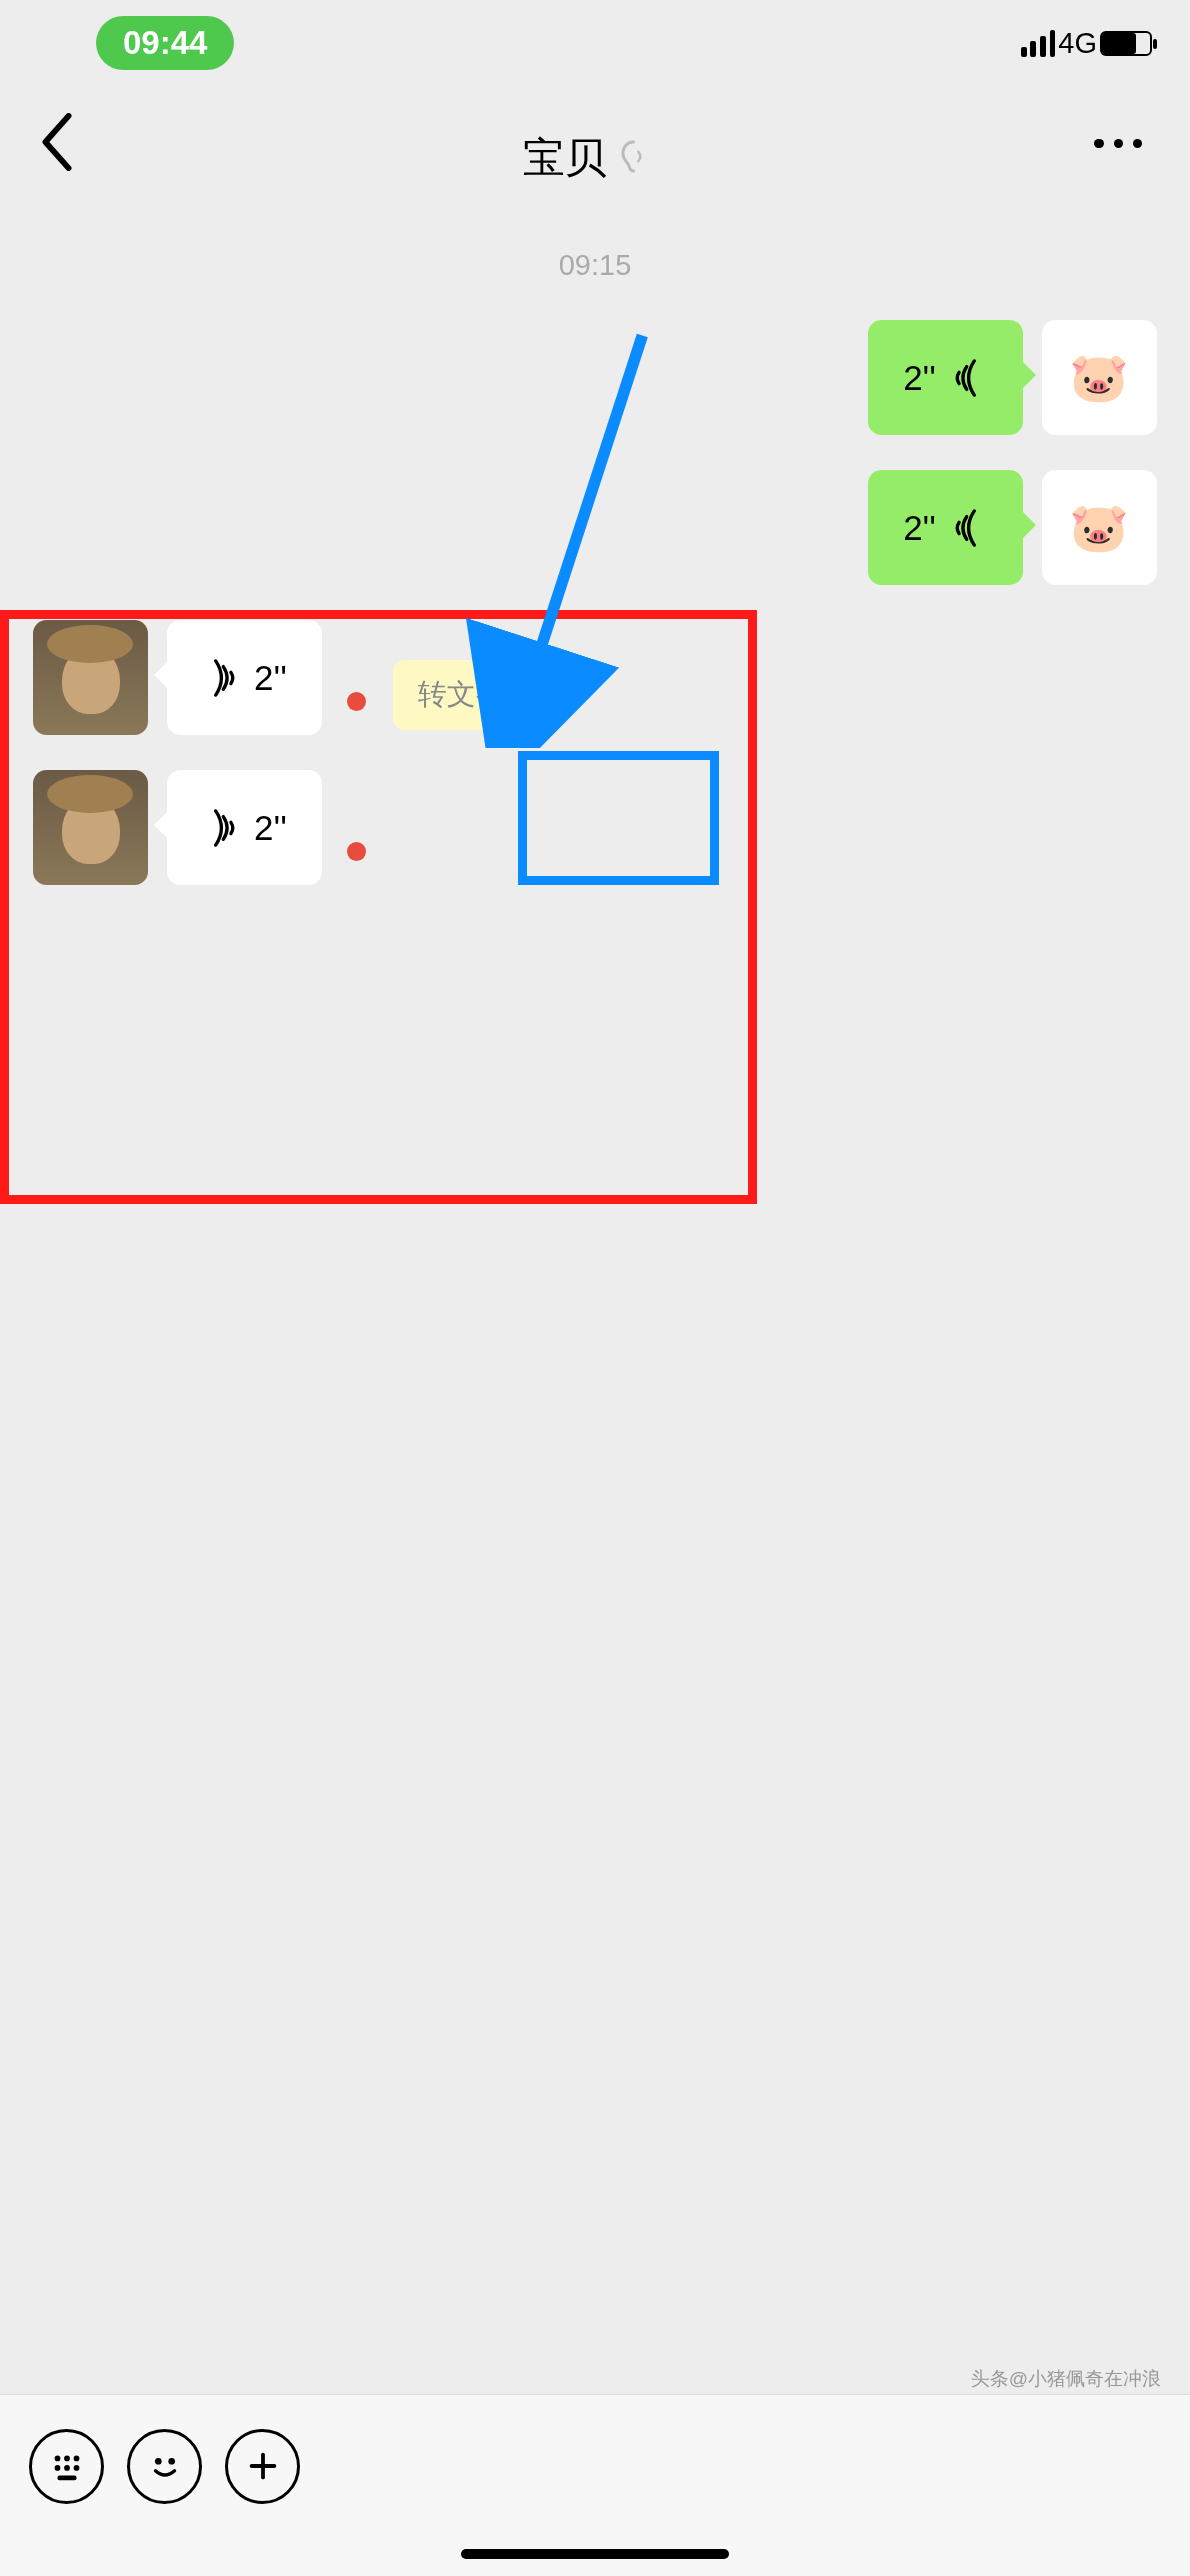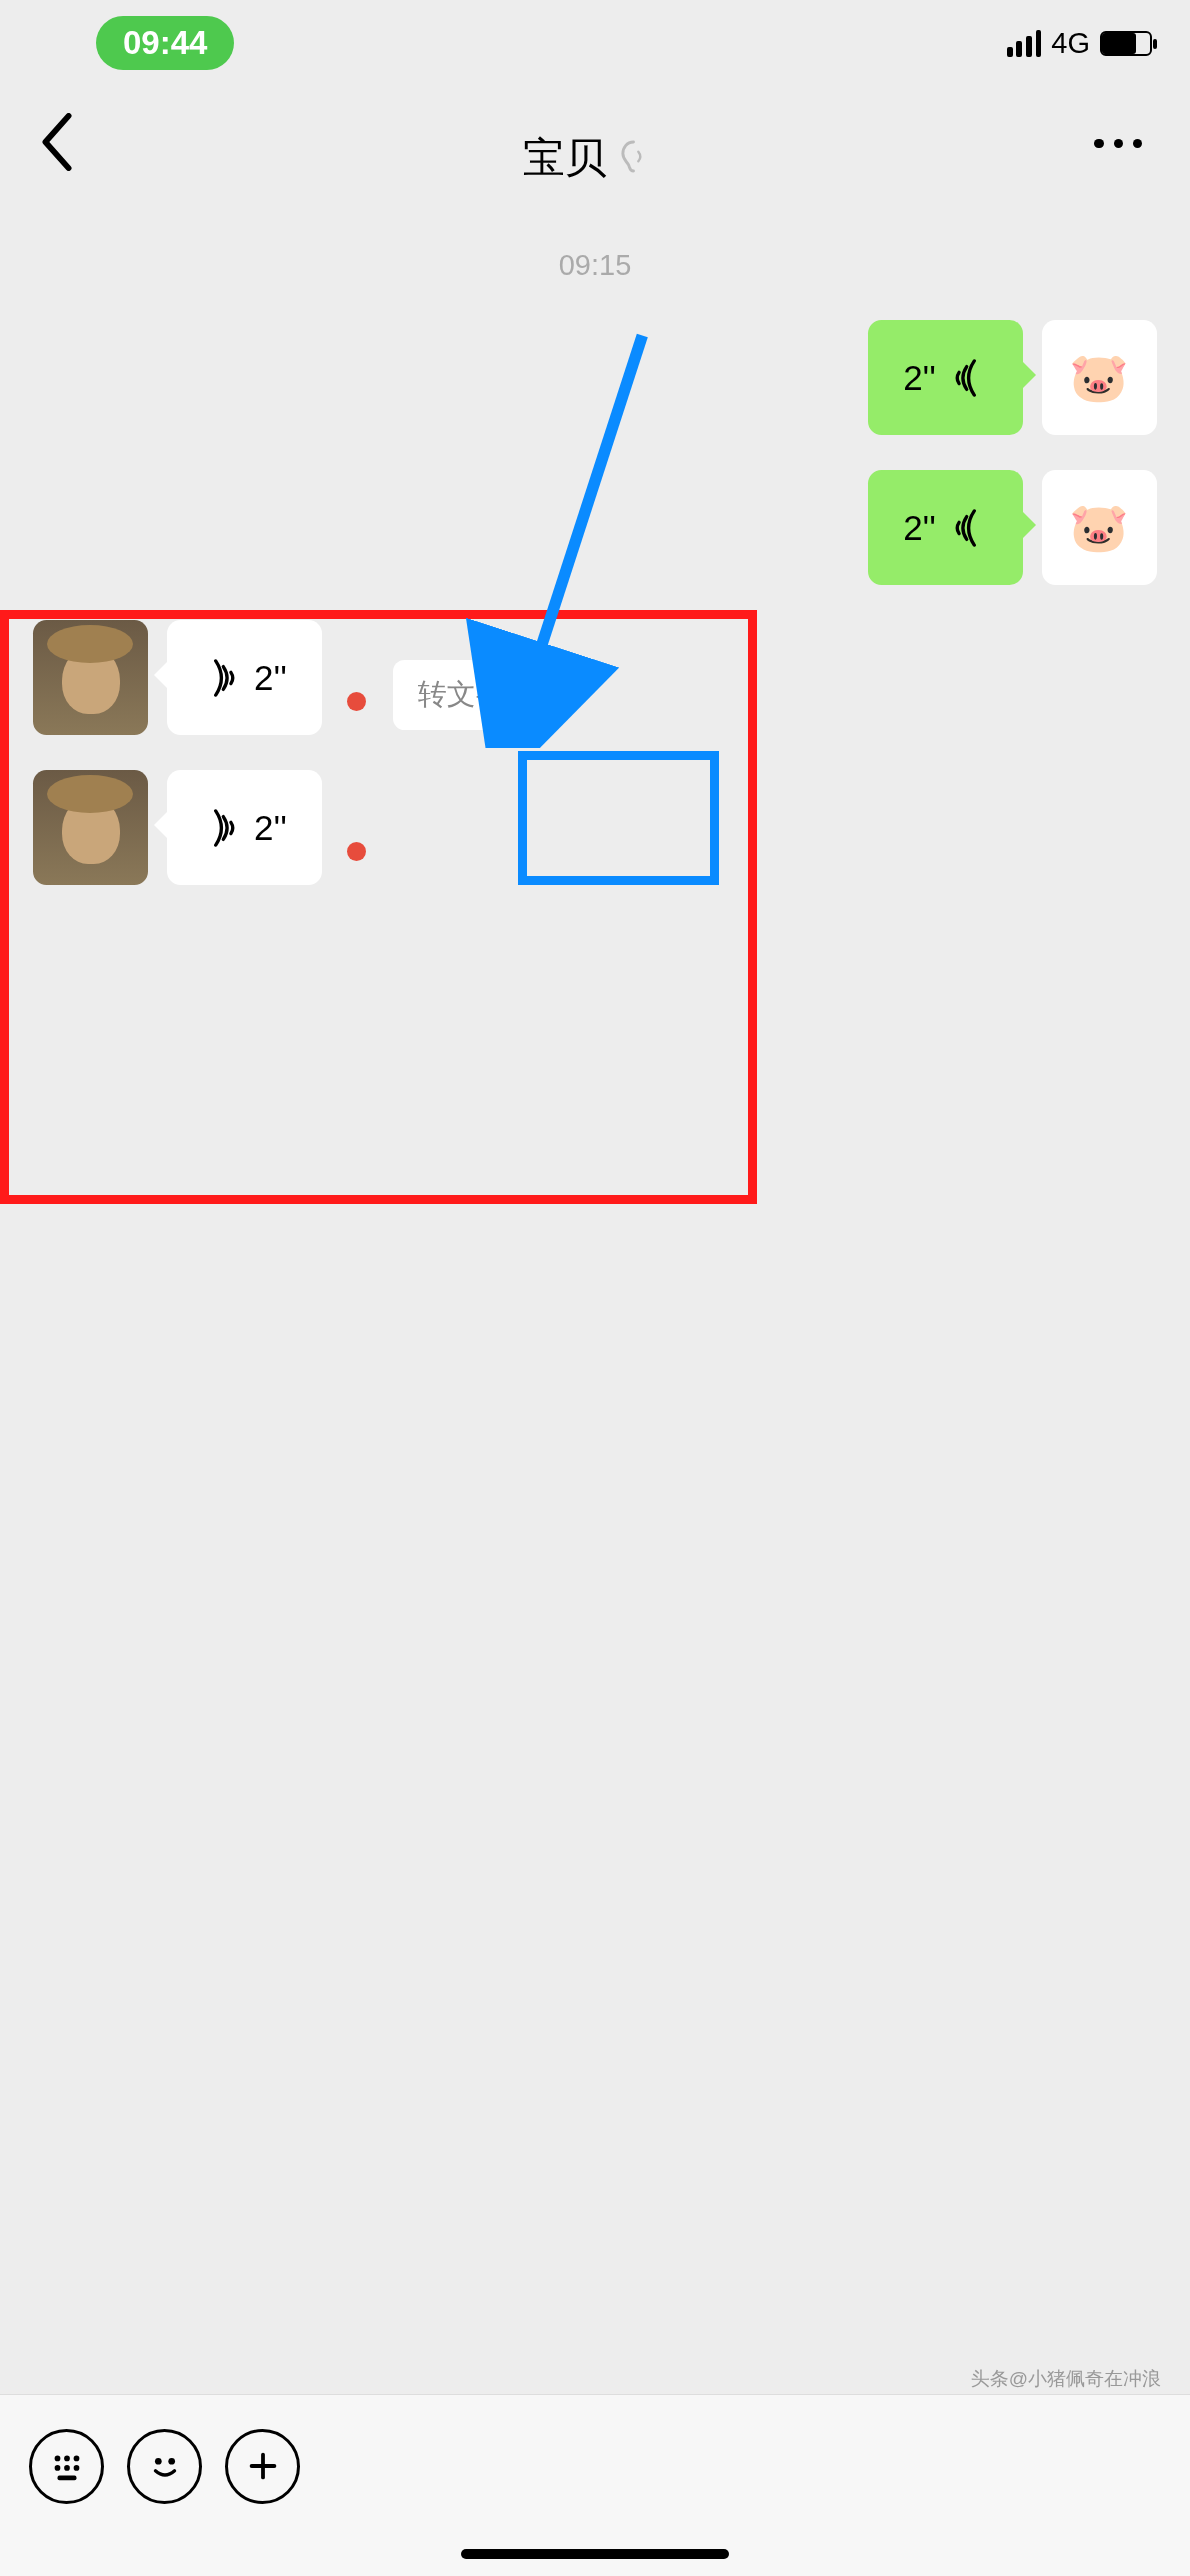--- a/index.html
+++ b/index.html
@@ -24,21 +24,21 @@
       color: #fff;
       font-size: 33px;
       font-weight: 600;
       padding: 7.7px 27px;
       border-radius: 38px;
       margin-left: 58px;
     }
     .status-right {
       display: flex;
       align-items: center;
-      gap: 10px;
+      gap: 3px;
     }
     .signal { display: flex; align-items: flex-end; gap: 3.8px; }
     .signal span { width: 5.8px; background: #000; border-radius: 1.9px; }
     .signal span:nth-child(1){height:9.6px}
     .signal span:nth-child(2){height:15.3px}
     .signal span:nth-child(3){height:21px}
     .signal span:nth-child(4){height:27px}
     .net { font-size: 29px; font-weight: 500; }
     .battery {
       width: 52px; height: 25px; border: 2.4px solid #000; border-radius: 5.8px; position: relative;
@@ -91,21 +91,21 @@
     .bubble.in-b { background:#fff; margin-left:19px; }
     .bubble.in-b::before{
       content:""; position:absolute; left:-13.4px; top:42px;
       border:13.4px solid transparent; border-right-color:#fff; border-left:none;
     }
     .voice-icon { display:inline-flex; }
     .voice-icon.rev { transform: scaleX(-1); }
     .dur { font-size:35px; }
     .unread-dot { width:19px; height:19px; background:#e74c3c; border-radius:50%; margin-left:25px; align-self:center; margin-top:48px;}
     .convert-btn {
-      background:#ffffff; color:#888; font-size:29px; padding:15.3px 25px;
+      background:#fef9c3; color:#888; font-size:29px; padding:15.3px 25px;
       border-radius:11.5px; margin-left:27px; align-self:center; margin-top:35px;
     }
     
     .anno-red {
       position:absolute; left:0; top:610px; width:757px; height:594px;
       border:9.6px solid #ff1a1a; pointer-events:none;
     }
     .anno-blue {
       position:absolute; left:518px; top:751px; width:201px; height:134px;
       border:9.6px solid #0a8bff; pointer-events:none;

